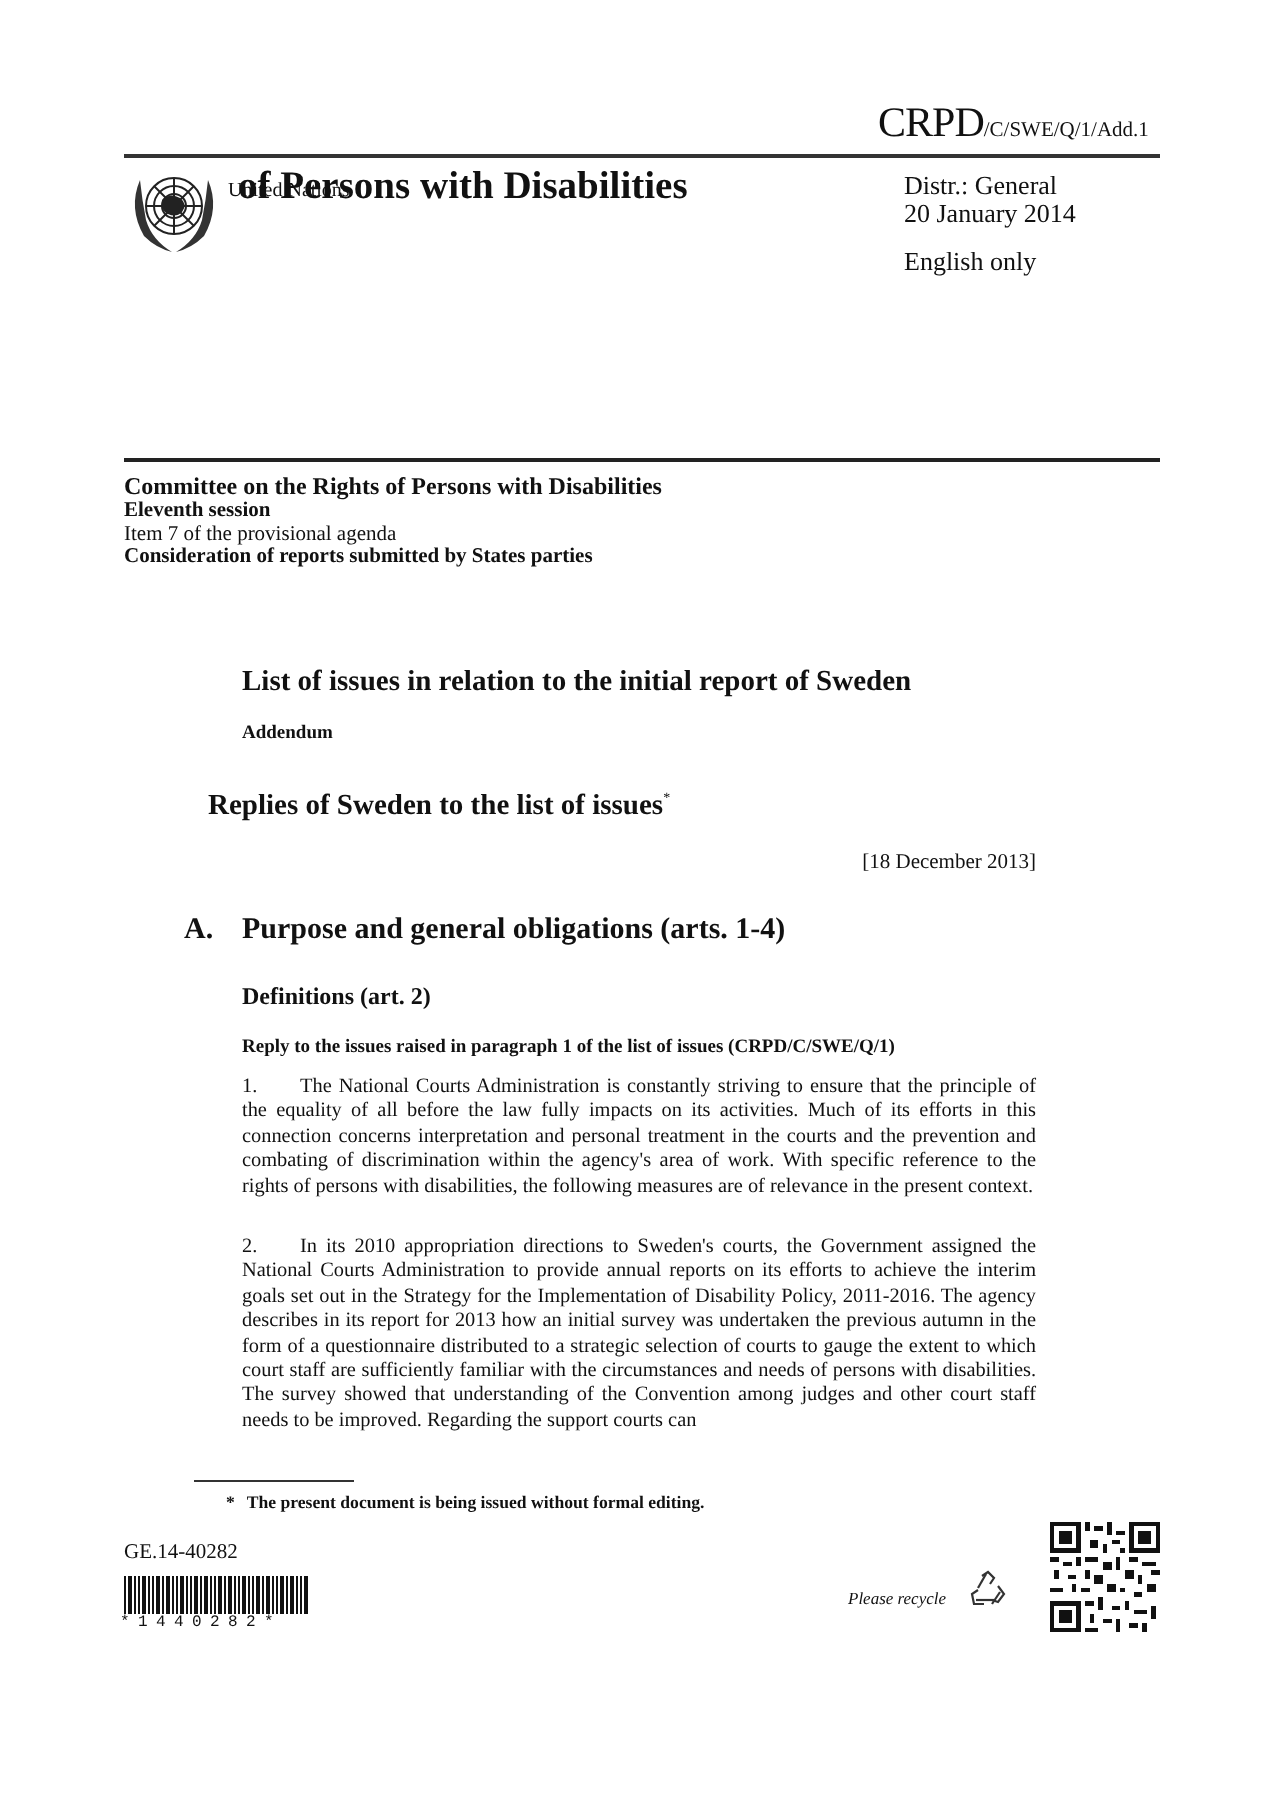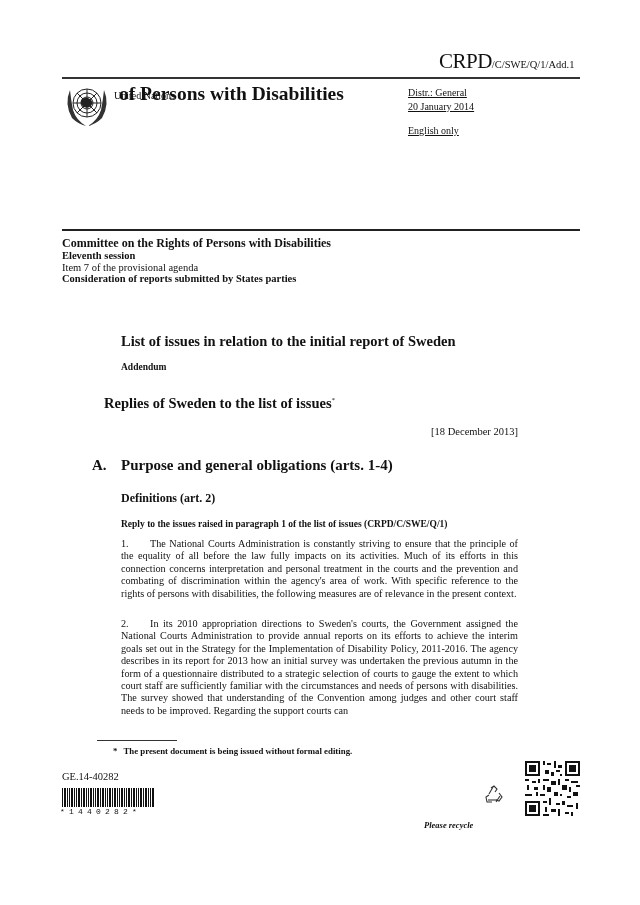--- a/index.html
+++ b/index.html
@@ -10,21 +10,21 @@
   
   .un-label { left: 114px; top: 55px; font-size: 10px; margin-top: 35px; }
   .symbol { left: 439px; top: 49px; white-space: nowrap; }
   .symbol .big { font-size: 21px; letter-spacing: -0.5px; }
   .symbol .small { font-size: 10.5px; }
   .rule-top { left: 62px; top: 77px; width: 518px; height: 2px; background: #333; }
 
   .logo { left: 62px; top: 82px; width: 50px; height: 46px; }
   .conv-title { left: 119px; top: 83px; font-size: 19.5px; font-weight: bold; line-height: 22px; }
 
-  .distr { left: 408px; top: 86px; font-size: 10px; line-height: 14px; text-decoration: underline; }
+  .distr { left: 452px; top: 86px; font-size: 13px; line-height: 14px; }
   .distr .gap { height: 10px; }
 
   .rule-mid { left: 62px; top: 229px; width: 518px; height: 2px; background: #222; }
 
   .committee { left: 62px; top: 237px; font-size: 10.5px; line-height: 11.5px; }
   .committee .c1 { font-weight: bold; font-size: 12px; line-height: 13px; }
   .committee .b { font-weight: bold; }
 
   .list-title { left: 121px; top: 333px; font-size: 14.5px; font-weight: bold; }
   .addendum { left: 121px; top: 362px; font-size: 9.5px; font-weight: bold; }
@@ -44,21 +44,21 @@
 
   .fn-rule { left: 97px; top: 740px; width: 80px; height: 1px; background: #333; }
   .footnote { left: 113px; top: 746px; font-size: 8.8px; font-weight: bold; }
   .footnote .star { margin-right: 6px; }
 
   .ge { left: 62px; top: 771px; font-size: 10.5px; }
   .barcode { left: 62px; top: 788px; width: 92px; height: 19px; }
   .barcode-num { left: 60px; top: 807px; font-size: 8px; letter-spacing: 4.2px;
                  font-family: "Liberation Mono", monospace; }
 
-  .recycle { left: 424px; top: 820px; font-size: 8.5px; font-weight: bold; font-style: italic; }
+  .recycle { left: 424px; top: 794px; font-size: 8.5px; font-weight: normal; font-style: italic; }
   .recycle-icon { left: 483px; top: 784px; width: 22px; height: 22px; }
   .qr { left: 525px; top: 761px; width: 55px; height: 55px; }
 </style>
 </head>
 <body>
 
 <div class="abs un-label">United Nations</div>
 <div class="abs symbol">
   <span class="big">CRPD</span><span class="small">/C/SWE/Q/1/Add.1</span>
 </div>

